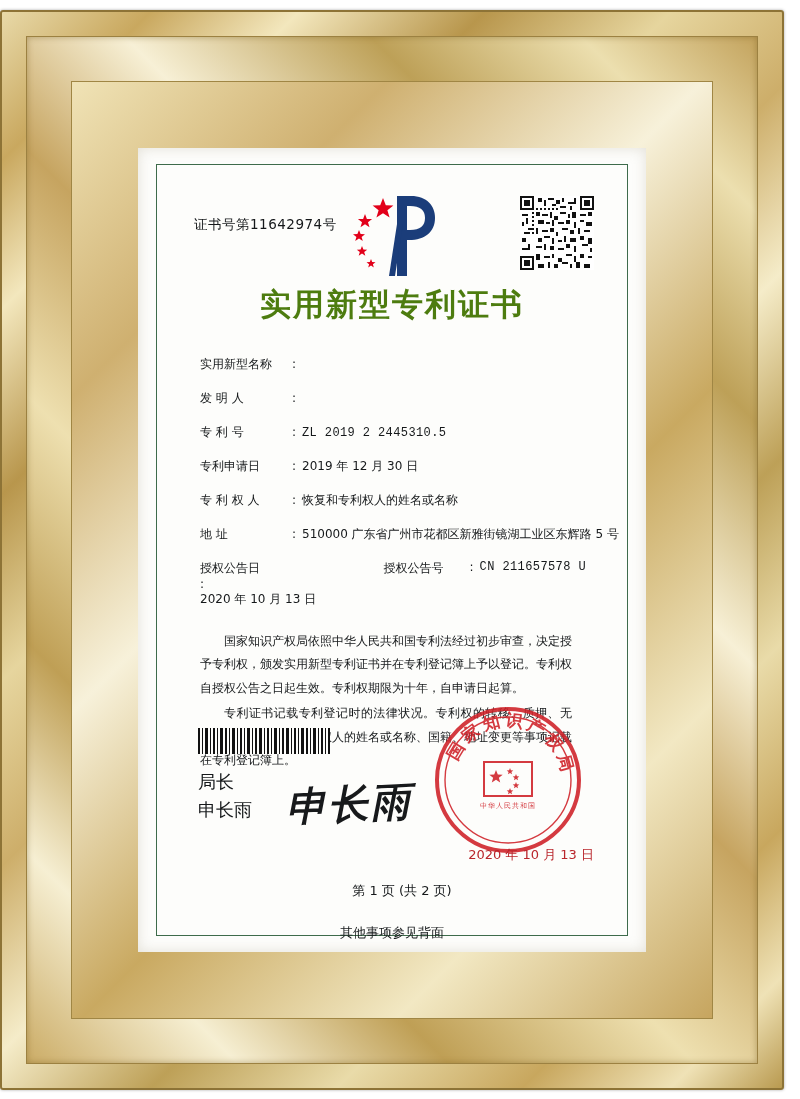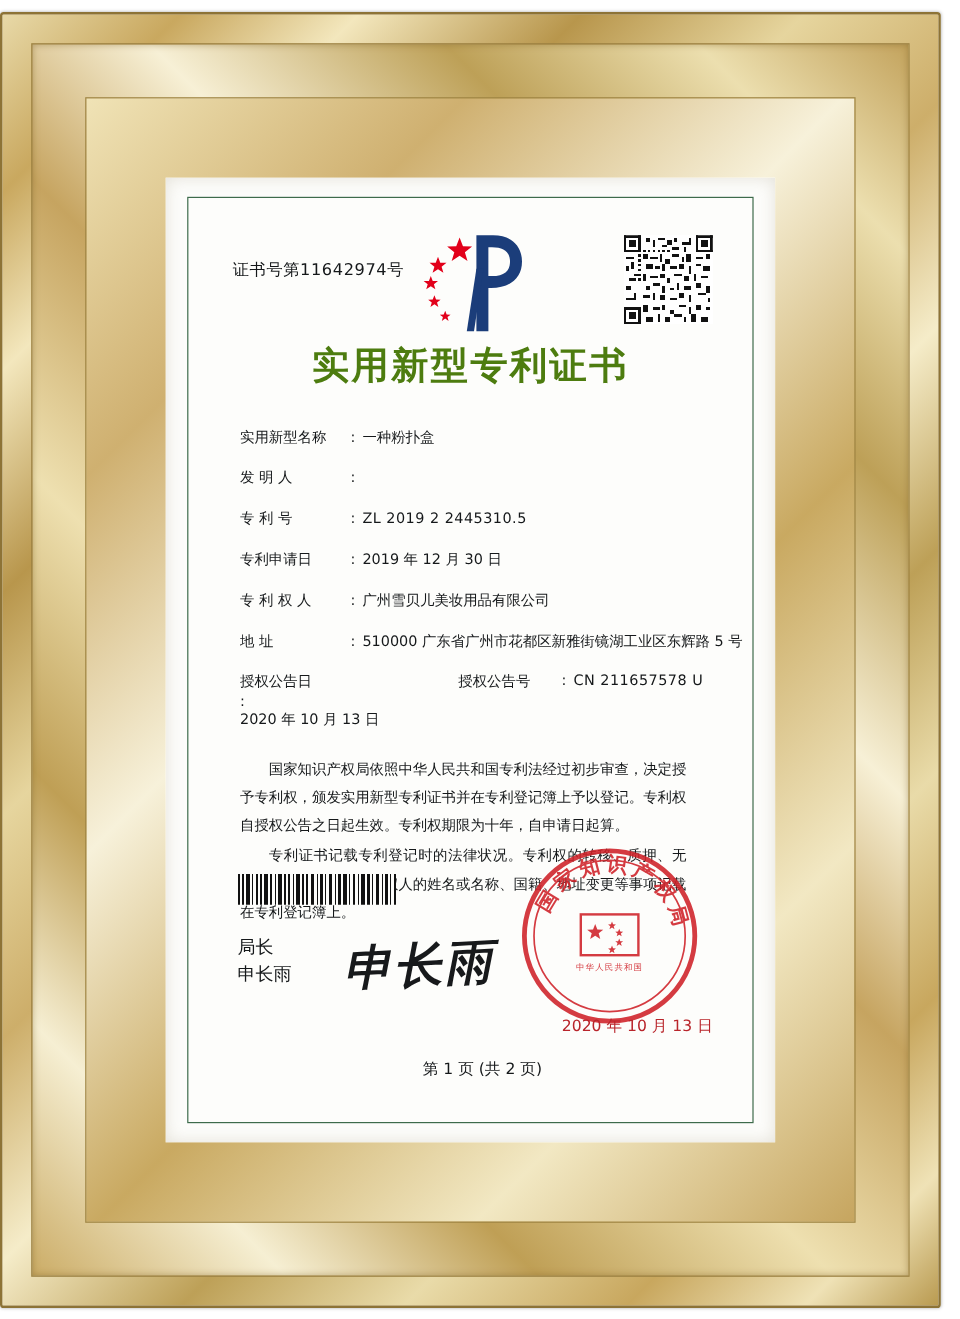--- a/index.html
+++ b/index.html
@@ -124,21 +124,21 @@
     margin-bottom: 17px;
     white-space: nowrap;
   }
   .f-label {
     width: 92px;
     flex: none;
     letter-spacing: 0;
   }
   .f-colon { width: 10px; flex: none; }
   .f-value { flex: 1 1 auto; }
-  .f-value.num { letter-spacing: .4px; }
+  .f-value.num { letter-spacing: .4px; font-family: Liberation Mono, monospace; }
 
   .two-col { display: flex; }
   .two-col .col-a { width: 300px; display: flex; flex-direction: column; }
   .two-col .col-b { display: flex; }
   .two-col .col-b .f-label { width: 86px; }
 
   .para {
     margin: 22px 28px 0 16px;
     font-size: 12px;
     line-height: 1.95;
@@ -151,21 +151,21 @@
   .barcode {
     position: absolute;
     left: 60px; bottom: 198px;
     width: 132px; height: 26px;
   }
 
   
   .sign-block {
     position: absolute;
     left: 60px; bottom: 128px;
-    font-size: 15px;
+    font-size: 18px;
     line-height: 1.55;
   }
   .signature {
     position: absolute;
     left: 148px; bottom: 120px;
     font-family: "DejaVu Serif", "Liberation Serif", serif;
     font-size: 40px;
     font-style: italic;
     font-weight: bold;
     color: #17191b;
@@ -352,21 +352,20 @@
             </div>
           </div>
 
           <div class="title">实用新型专利证书</div>
 
           <div class="fields">
 
             <div class="field-row">
               <span class="f-label">实用新型名称</span>
               <span class="f-colon">:</span>
-              <span class="f-value">一种粉扑盒</span>
             </div>
 
             <div class="field-row">
               <span class="f-label">发 明 人</span>
               <span class="f-colon">:</span>
             </div>
 
             <div class="field-row">
               <span class="f-label">专 利 号</span>
               <span class="f-colon">:</span>
@@ -375,21 +374,21 @@
 
             <div class="field-row">
               <span class="f-label">专利申请日</span>
               <span class="f-colon">:</span>
               <span class="f-value">2019 年 12 月 30 日</span>
             </div>
 
             <div class="field-row">
               <span class="f-label">专 利 权 人</span>
               <span class="f-colon">:</span>
-              <span class="f-value">广州雪贝儿美妆用品有限公司</span>
+              <span class="f-value">恢复和专利权人的姓名或名称</span>
             </div>
 
             <div class="field-row">
               <span class="f-label">地 址</span>
               <span class="f-colon">:</span>
               <span class="f-value">510000 广东省广州市花都区新雅街镜湖工业区东辉路 5 号</span>
             </div>
 
             <div class="field-row two-col">
               <span class="col-a">
@@ -477,18 +476,19 @@
                   <textPath href="#sealArcTop" startOffset="11%">国家知识产权局</textPath>
                 </text>
 
                 <text x="76" y="104" text-anchor="middle" font-family="'DejaVu Sans','Liberation Sans',sans-serif" font-size="7" fill="#cf2027" letter-spacing="1">中华人民共和国</text>
               </g>
             </svg>
           </div>
           <div class="seal-date">2020 年 10 月 13 日</div>
 
           <div class="page-no">第 1 页 (共 2 页)</div>
+          <div class="footnote">其他事项参见背面</div>
 
         </div>
       </div>
     </div>
   </div>
 </div>
 
 </body></html>

